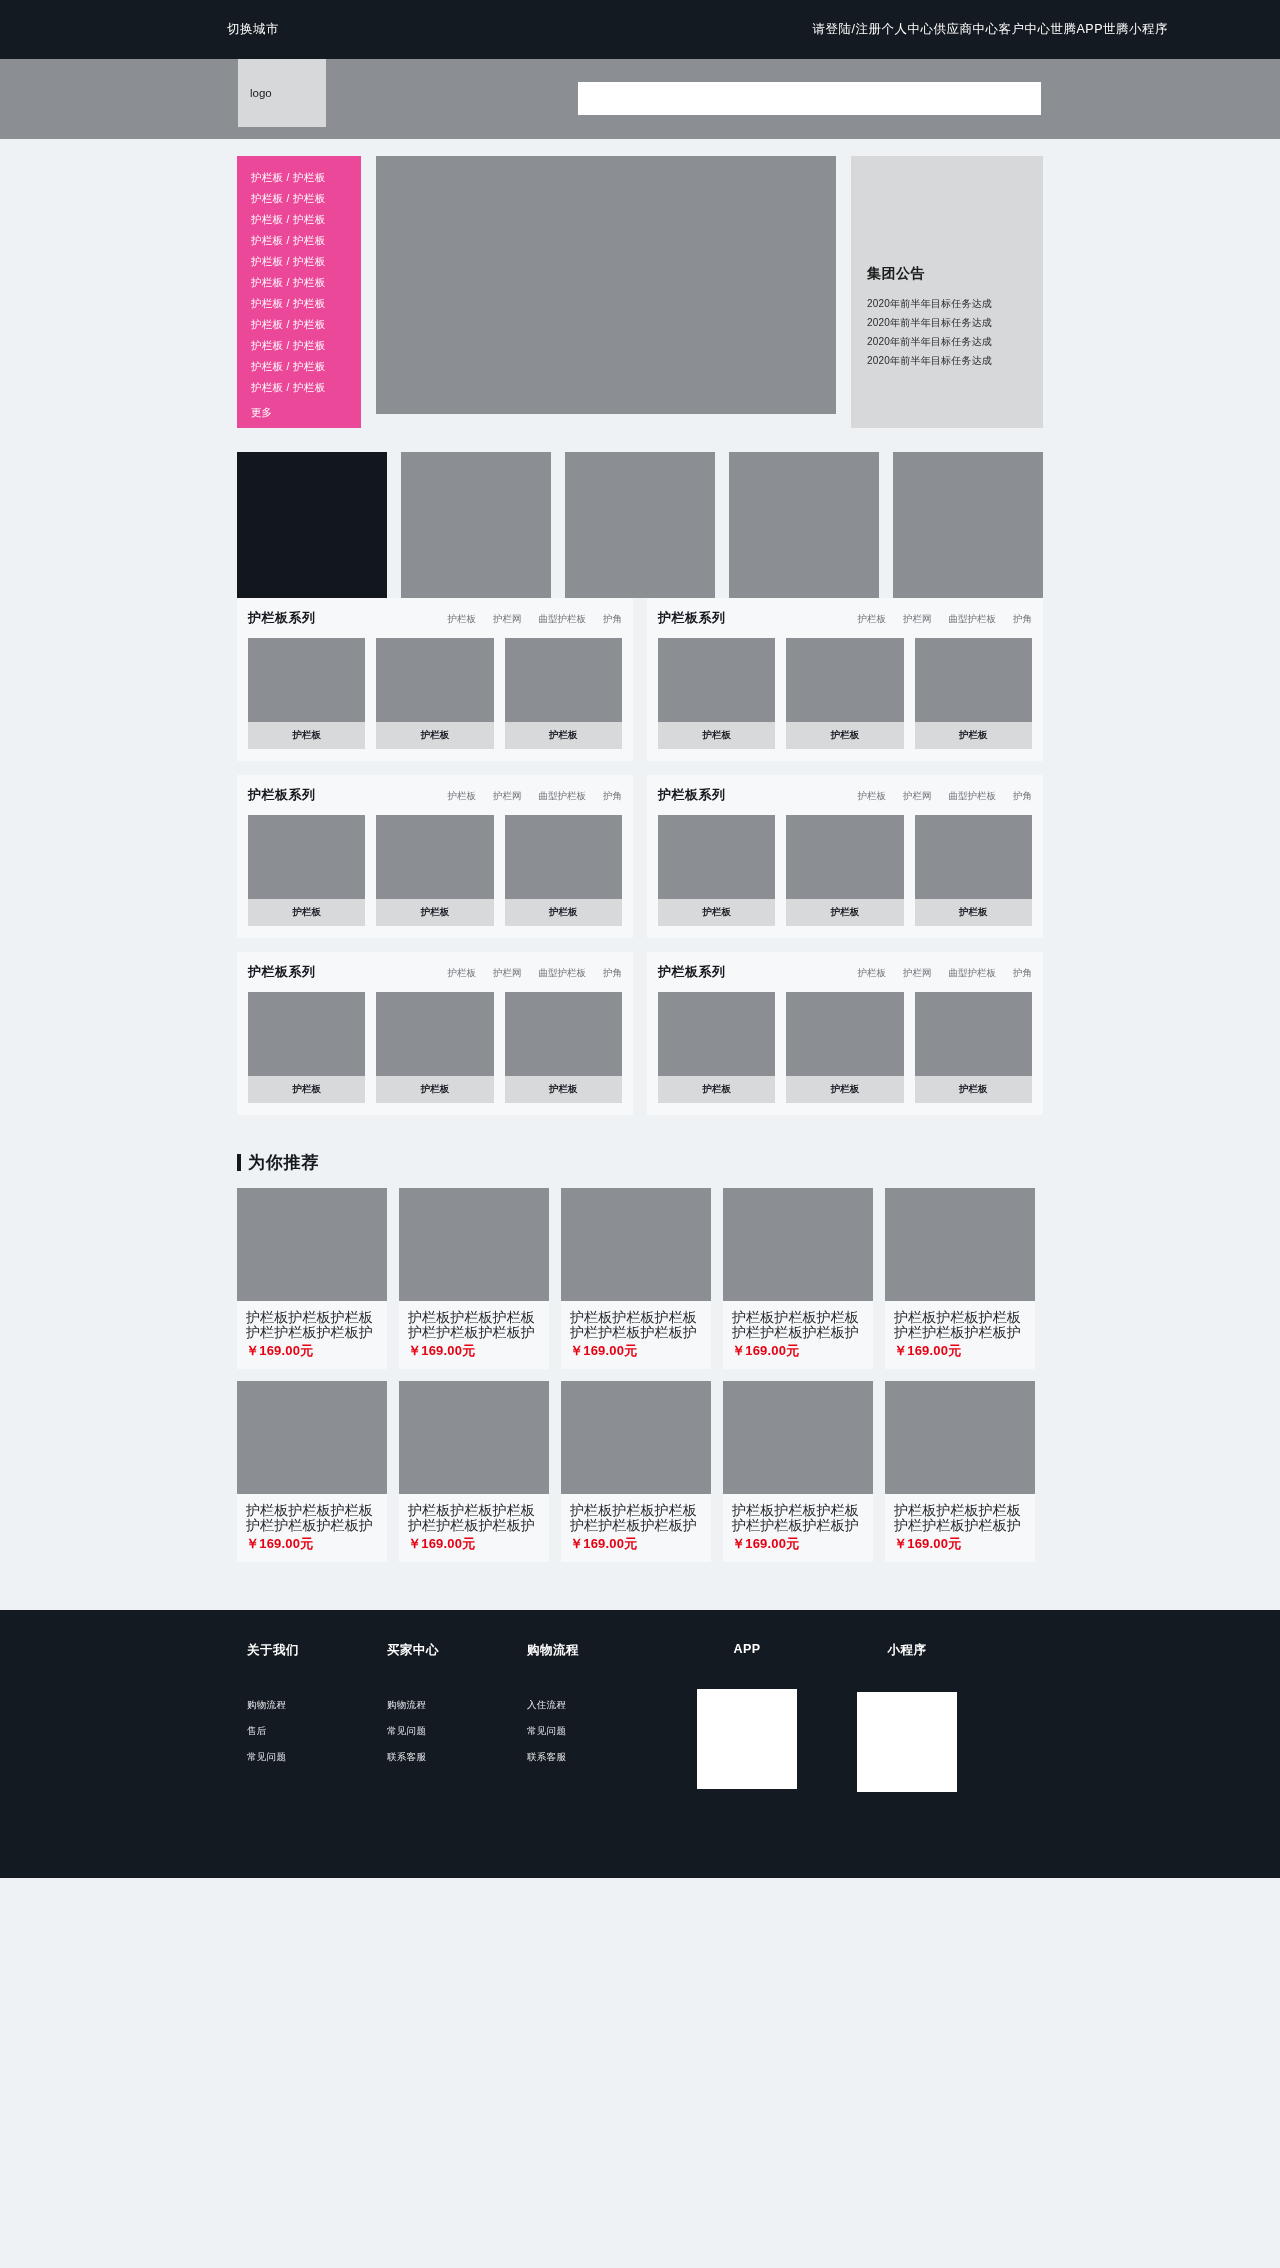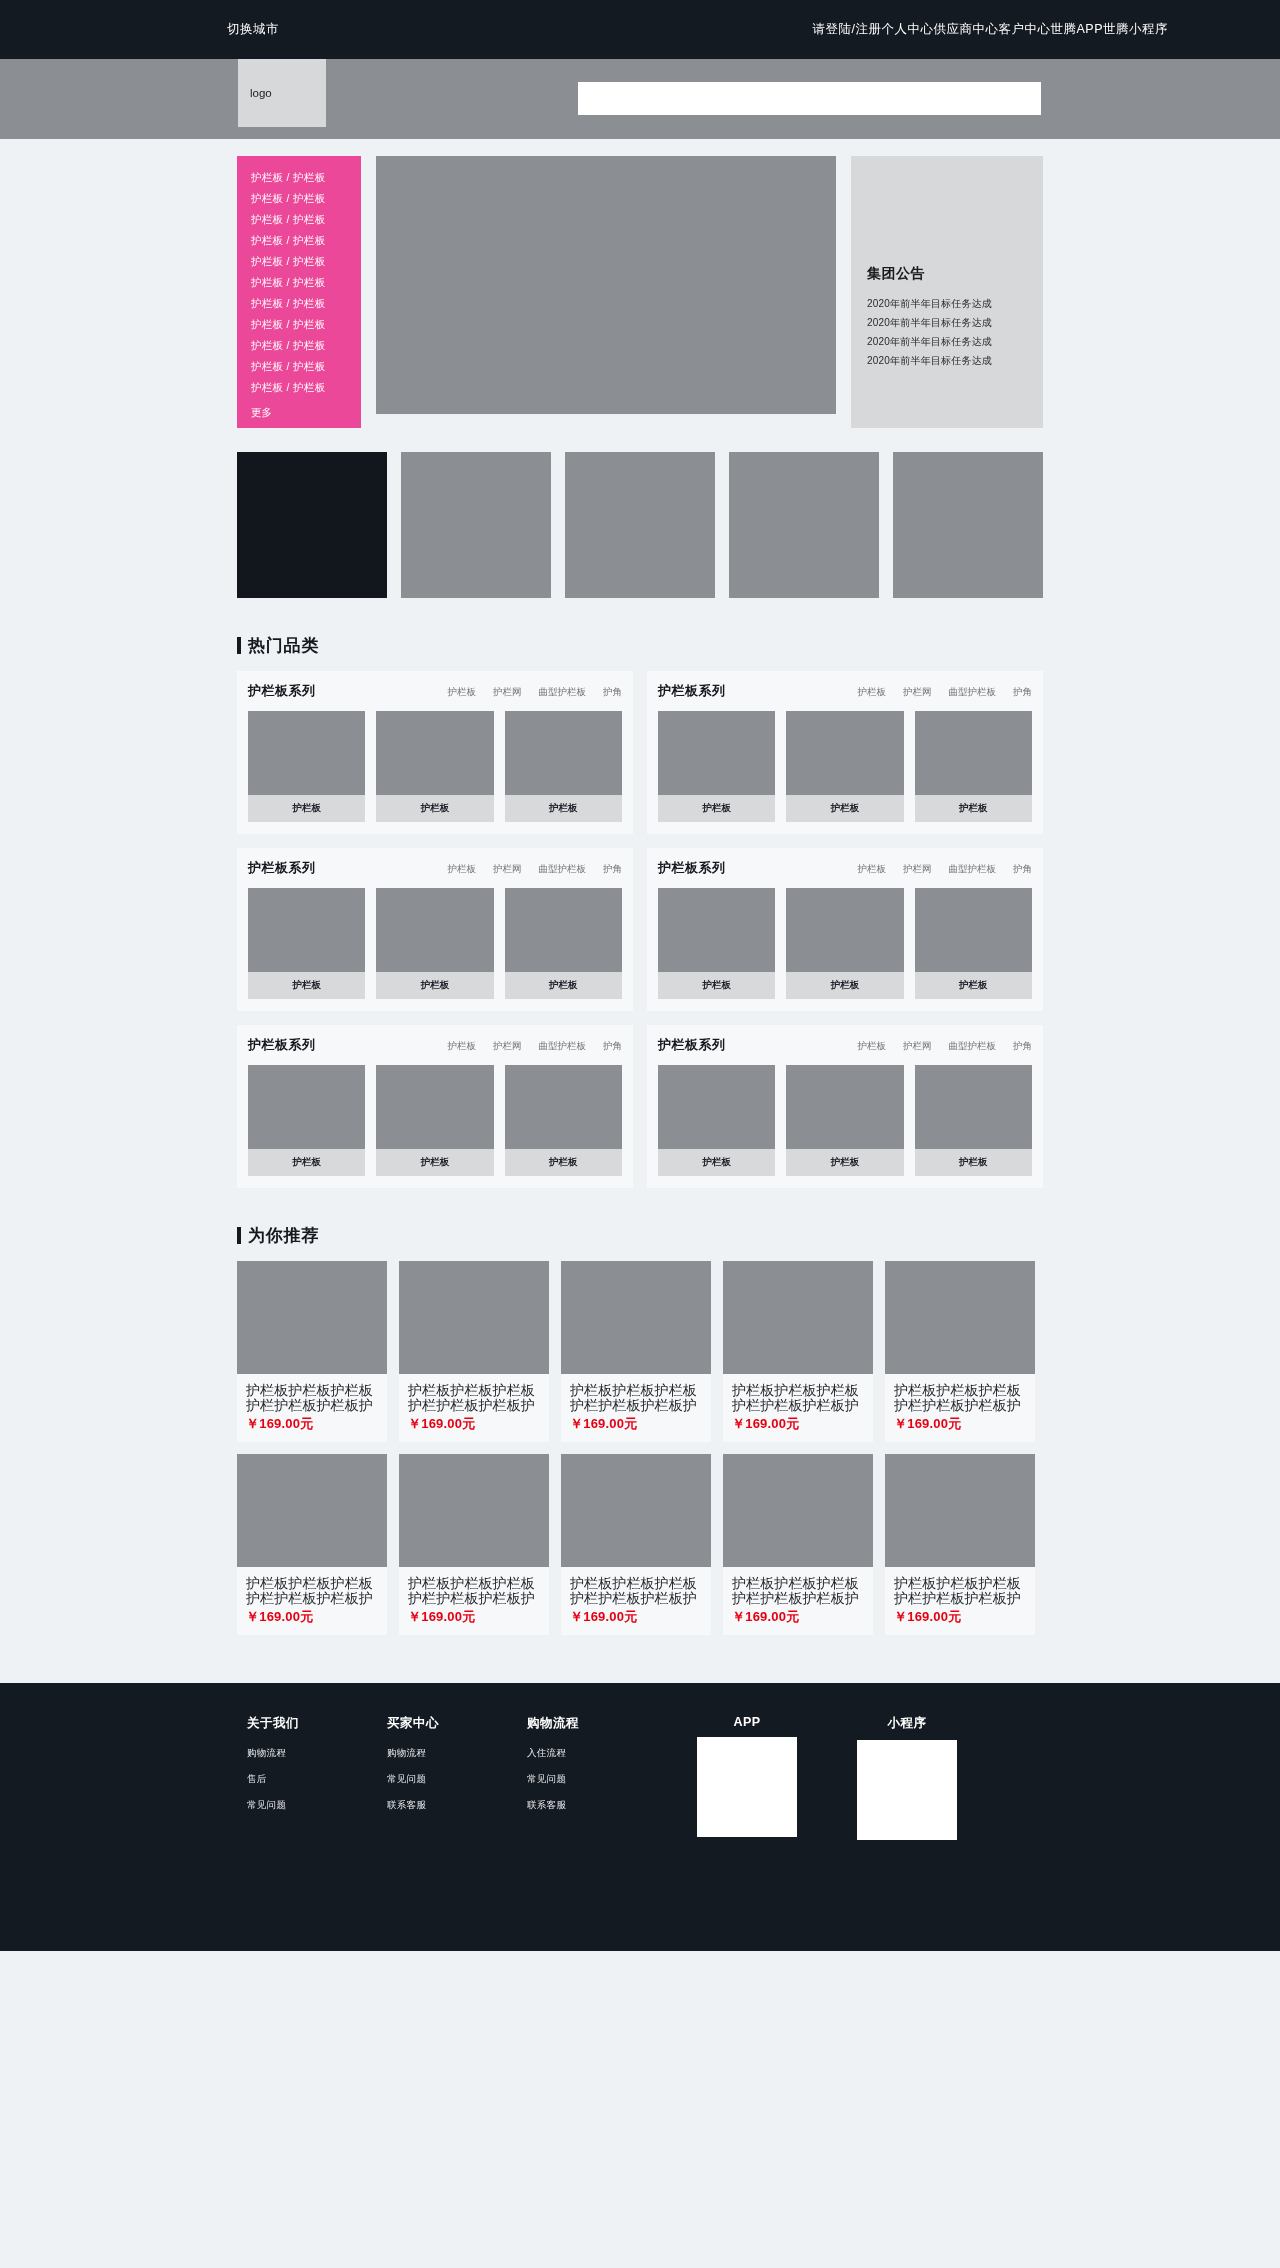--- a/index.html
+++ b/index.html
@@ -299,21 +299,21 @@
   .fcol { flex: none; }
   .fcol.c1 { width: 140px; margin-left: 10px; }
   .fcol.c2 { width: 140px; }
   .fcol.c3 { width: 140px; }
   .fcol.c4 { width: 160px; text-align: center; }
   .fcol.c5 { width: 160px; text-align: center; }
   .fcol h4 {
     font-size: 12.5px;
     color: #ffffff;
     font-weight: bold;
-    margin-bottom: 8px;
+    margin-bottom: 33px;
     letter-spacing: .5px;
   }
   .fcol .f-link {
     font-size: 9.5px;
     color: #e9ebee;
     line-height: 26px;
     cursor: pointer;
     letter-spacing: .3px;
     font-family: Liberation Serif, serif;
   }
@@ -382,24 +382,20 @@
   </div>
 
   <div class="tile-row" id="tile-row">
       <div class="tile dark"></div>
       <div class="tile"></div>
       <div class="tile"></div>
       <div class="tile"></div>
       <div class="tile"></div>
     </div>
 
-  <div class="sec-title">
-    <span class="bar"></span>
-    <h2>热门品类</h2>
-  </div>
   <div class="cat-grid" id="cat-grid">
       <div class="cat-card">
         <div class="cc-head">
           <div class="cc-title">护栏板系列</div>
           <div class="cc-tabs">
             <span>护栏板</span>
             <span>护栏网</span>
             <span>曲型护栏板</span>
             <span>护角</span>
           </div>

